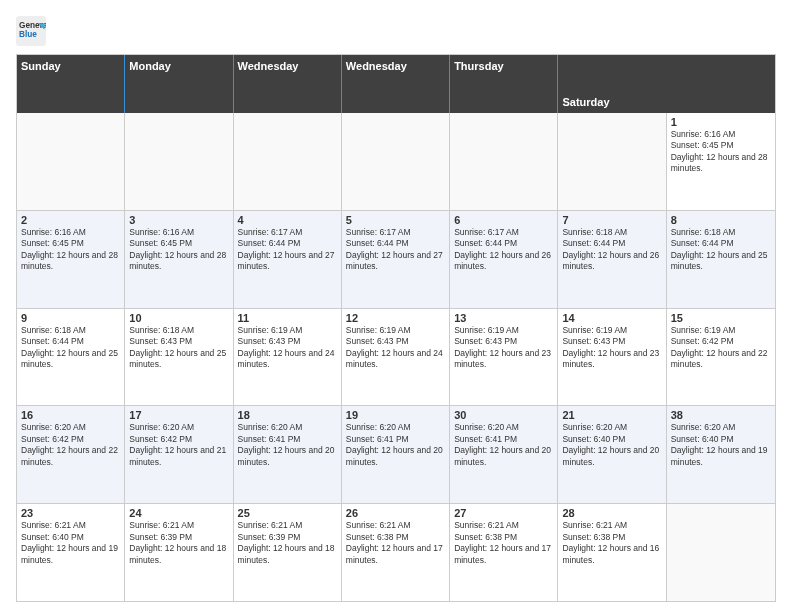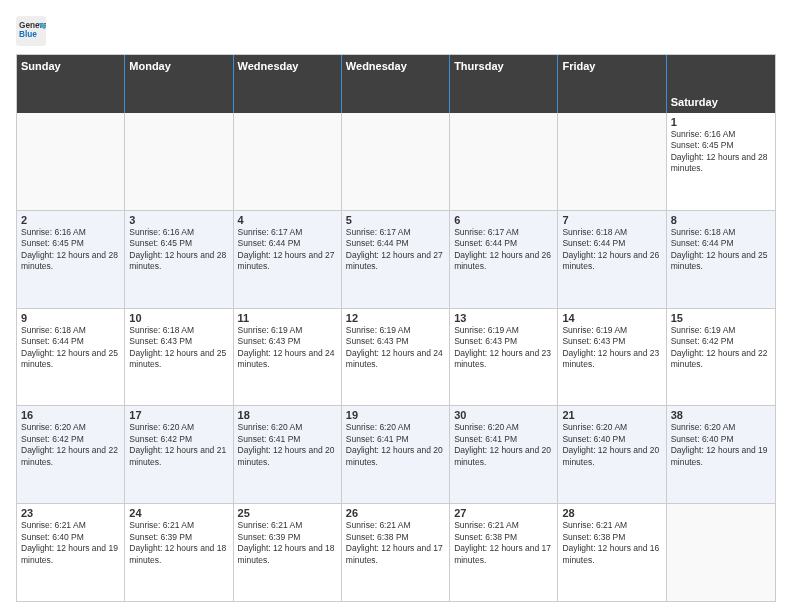--- a/index.html
+++ b/index.html
@@ -123,21 +123,20 @@
     </div>
   </div>
 
   <div class="calendar">
     <div class="cal-header">
     <div class="cal-header-cell">Sunday</div>
         <div class="cal-header-cell">Monday</div>
         <div class="cal-header-cell">Wednesday</div>
         <div class="cal-header-cell">Wednesday</div>
         <div class="cal-header-cell">Thursday</div>
-        <div class="cal-header-cell">Friday</div>
         <div class="cal-header-cell">Saturday</div>
       </div>
     <div class="cal-body">
     <div class="cal-row">
           <div class="cal-cell empty"></div>
           <div class="cal-cell empty"></div>
           <div class="cal-cell empty"></div>
           <div class="cal-cell empty"></div>
           <div class="cal-cell empty"></div>
           <div class="cal-cell empty"></div>

